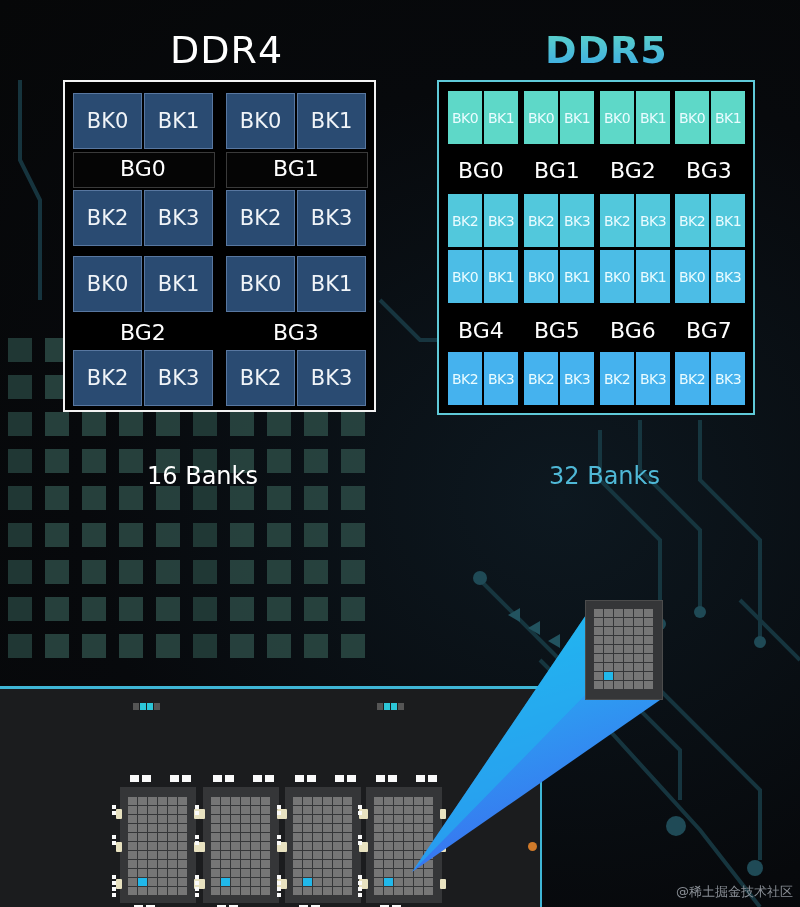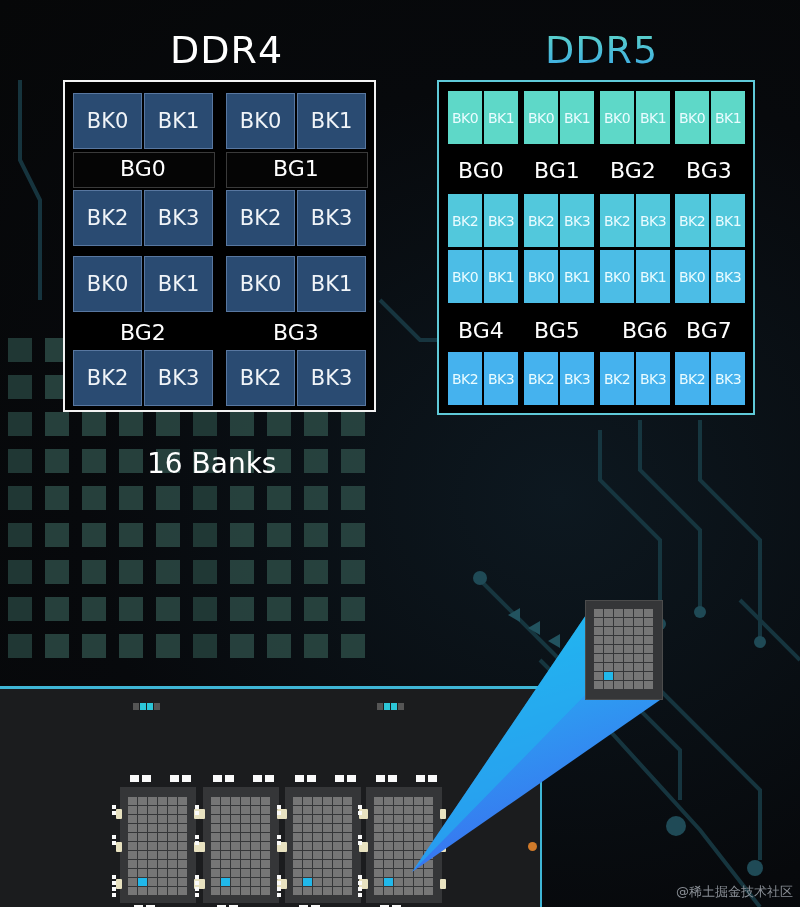--- a/index.html
+++ b/index.html
@@ -7,31 +7,31 @@
   .stage{position:absolute;left:0;top:0;width:800px;height:907px;overflow:hidden;
     background:radial-gradient(ellipse at 70% 55%, #0d1820 0%, #07090c 60%, #060708 100%);}
   
   .bg-grid{position:absolute;left:8px;top:338px;display:grid;grid-template-columns:repeat(10,24px);grid-auto-rows:24px;gap:13px 13px;opacity:.85;}
   .bg-grid div{background:#2c4a45;}
   .bg-grid div.dim{background:#25403c;}
   
   svg.traces{position:absolute;left:0;top:0;}
   .title{position:absolute;top:28px;font-size:38px;letter-spacing:1px;}
   .title.ddr4{left:170px;color:#ffffff;font-weight:normal;}
-  .title.ddr5{left:545px;font-weight:normal;background:linear-gradient(180deg,#5fd6c6,#3aa8e6);-webkit-background-clip:text;background-clip:text;color:transparent;}
+  .title.ddr5{left:545px;font-weight:bold;background:linear-gradient(180deg,#5fd6c6,#3aa8e6);-webkit-background-clip:text;background-clip:text;color:transparent;}
   
   .ddr4-panel{position:absolute;left:63px;top:80px;width:313px;height:332px;border:2px solid #f2f2f2;background:#000;box-sizing:border-box;}
   .bank4{position:absolute;width:69px;height:56px;background:#2a4b72;border:1px solid #5877a0;box-sizing:border-box;color:#f0f4f8;font-size:21px;display:flex;align-items:center;justify-content:center;}
   .bg4{position:absolute;color:#fff;font-size:22px;text-align:center;width:140px;}
   .bg4box{position:absolute;border:1px solid #3a3a3a;width:140px;height:34px;background:#050505;}
   
   .ddr5-panel{position:absolute;left:437px;top:80px;width:318px;height:335px;border:2px solid #5fc9d8;background:#000;box-sizing:border-box;}
   .bank5{position:absolute;width:34px;height:53px;box-sizing:border-box;color:#eafcff;font-size:14px;display:flex;align-items:center;justify-content:center;letter-spacing:-0.5px;}
   .bg5{position:absolute;color:#fff;font-size:22px;text-align:center;width:72px;}
-  .caption{position:absolute;top:447px;font-size:28px;}
+  .caption{position:absolute;top:462px;font-size:24px;}
   .caption.c4{left:147px;color:#ffffff;}
   .caption.c5{left:549px;color:#4fb8d6;}
   .ecc{position:absolute;left:540px;top:534px;font-size:20px;color:#ffffff;}
   .ecc .hl{color:#5fd0c0;}
   
   .stick{position:absolute;left:0;top:686px;width:540px;height:230px;background:#1b1c1e;border-top:3px solid #3fb6d6;}
   .stick-edge{position:absolute;left:520px;top:770px;width:20px;height:140px;border:2px solid #3fb6d6;border-left:none;border-radius:0 6px 6px 0;}
   .chip{position:absolute;width:76px;height:116px;background:#353638;}
   .chip .cells{position:absolute;left:8px;top:10px;display:grid;grid-template-columns:repeat(6,9px);grid-auto-rows:8px;gap:1px;}
   .chip .cells div{background:#767676;}
@@ -205,21 +205,21 @@
     <div class="bank4" style="left:232px;top:268px">BK3</div>
   </div>
 
   <div class="ddr5-panel" id="ddr5Panel">
     <div class="bg5" style="left:6px;top:76px">BG0</div>
     <div class="bg5" style="left:82px;top:76px">BG1</div>
     <div class="bg5" style="left:158px;top:76px">BG2</div>
     <div class="bg5" style="left:234px;top:76px">BG3</div>
     <div class="bg5" style="left:6px;top:236px">BG4</div>
     <div class="bg5" style="left:82px;top:236px">BG5</div>
-    <div class="bg5" style="left:170px;top:236px">BG6</div>
+    <div class="bg5" style="left:158px;top:236px">BG6</div>
     <div class="bg5" style="left:234px;top:236px">BG7</div>
   <div class="bank5" style="left: 9px; top: 9px; background: rgb(94, 216, 200);">BK0</div>
       <div class="bank5" style="left: 45px; top: 9px; background: rgb(94, 216, 200);">BK1</div>
       <div class="bank5" style="left: 85px; top: 9px; background: rgb(94, 216, 200);">BK0</div>
       <div class="bank5" style="left: 121px; top: 9px; background: rgb(94, 216, 200);">BK1</div>
       <div class="bank5" style="left: 161px; top: 9px; background: rgb(94, 216, 200);">BK0</div>
       <div class="bank5" style="left: 197px; top: 9px; background: rgb(94, 216, 200);">BK1</div>
       <div class="bank5" style="left: 236px; top: 9px; background: rgb(94, 216, 200);">BK0</div>
       <div class="bank5" style="left: 272px; top: 9px; background: rgb(94, 216, 200);">BK1</div>
       <div class="bank5" style="left: 9px; top: 112px; background: rgb(82, 200, 220);">BK2</div>
@@ -242,20 +242,21 @@
       <div class="bank5" style="left: 45px; top: 270px; background: rgb(69, 178, 238);">BK3</div>
       <div class="bank5" style="left: 85px; top: 270px; background: rgb(69, 178, 238);">BK2</div>
       <div class="bank5" style="left: 121px; top: 270px; background: rgb(69, 178, 238);">BK3</div>
       <div class="bank5" style="left: 161px; top: 270px; background: rgb(69, 178, 238);">BK2</div>
       <div class="bank5" style="left: 197px; top: 270px; background: rgb(69, 178, 238);">BK3</div>
       <div class="bank5" style="left: 236px; top: 270px; background: rgb(69, 178, 238);">BK2</div>
       <div class="bank5" style="left: 272px; top: 270px; background: rgb(69, 178, 238);">BK3</div>
     </div>
 
   <div class="caption c4">16 Banks</div>
+  <div class="caption c5">32 Banks</div>
 
 
   <div class="stick" id="stick">
       <div class="chip" style="left: 120px; top: 98px;">
         <div class="cells">
           <div></div>
           <div></div>
           <div></div>
           <div></div>
           <div></div>

